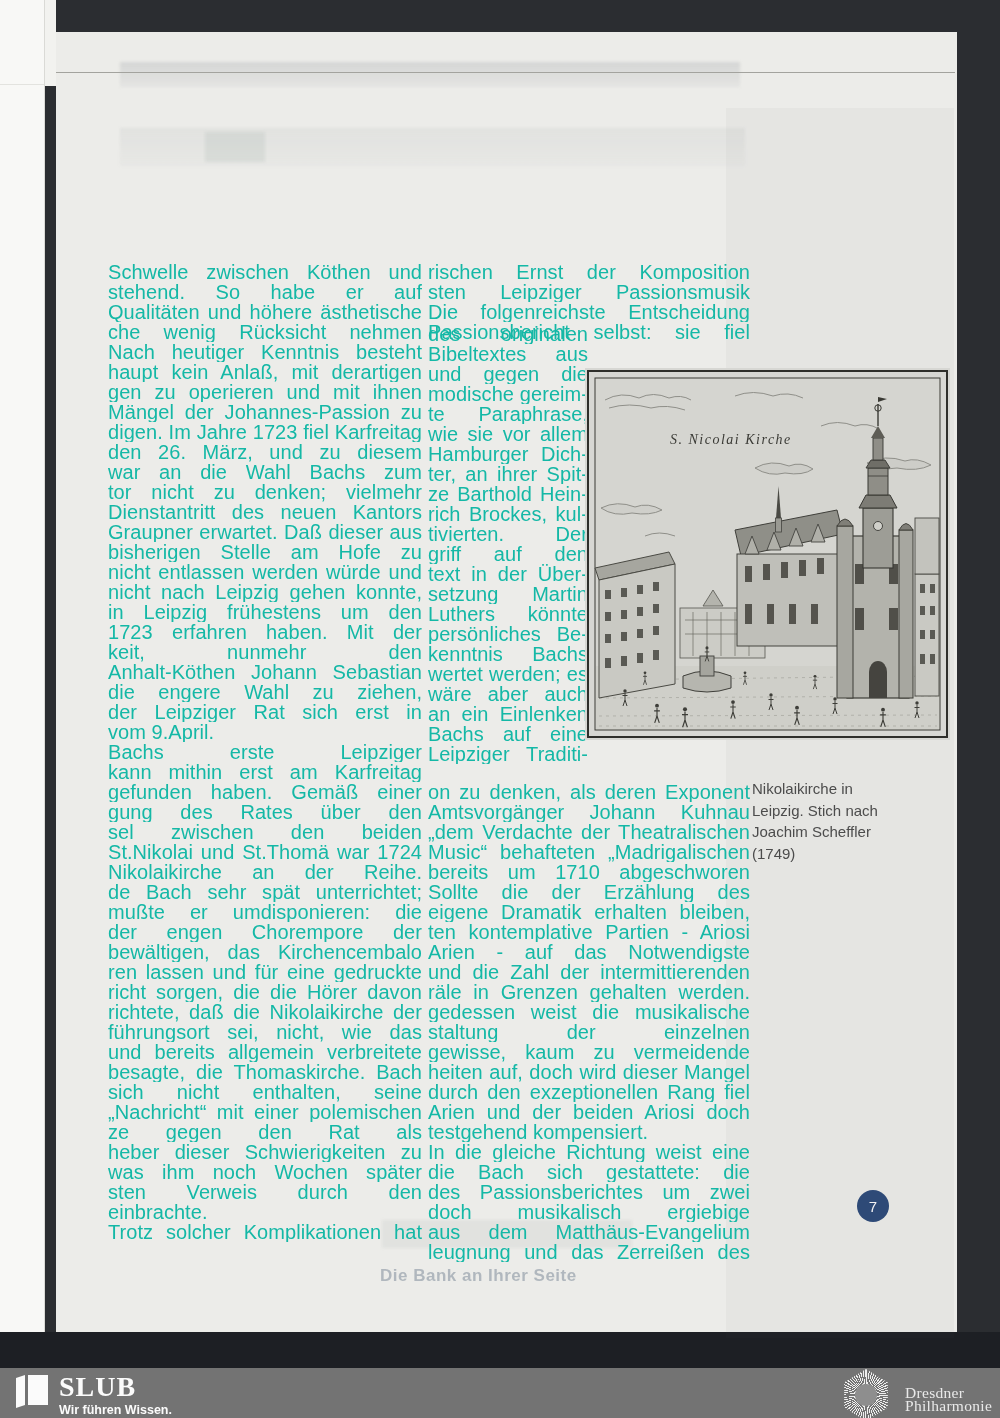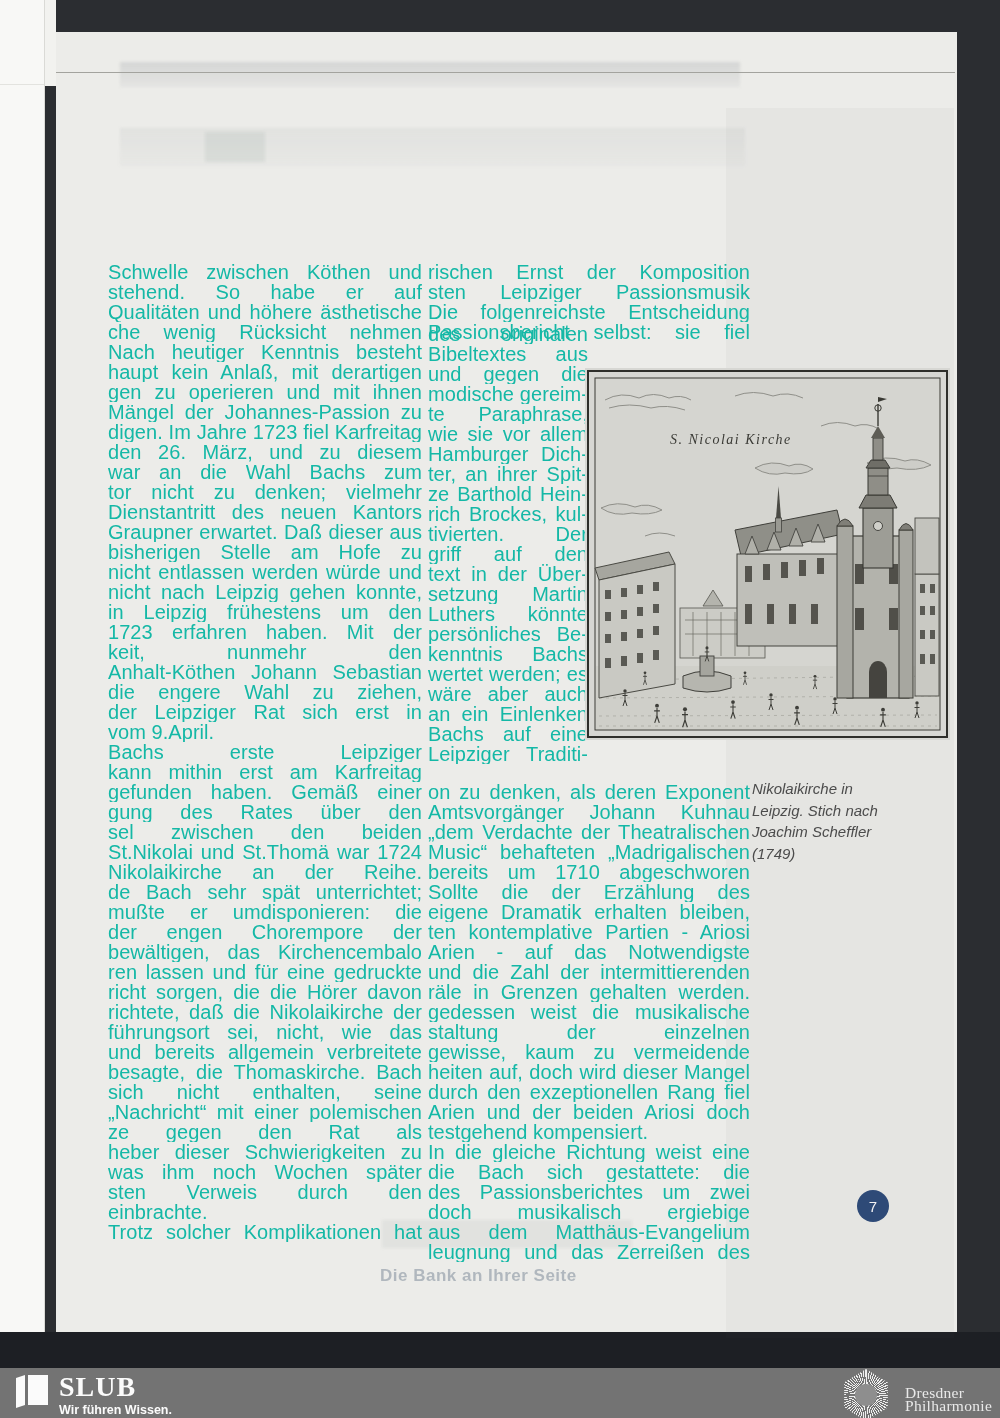--- a/index.html
+++ b/index.html
@@ -33,21 +33,21 @@
   .textcol{position:absolute;color:#14b8a6;font-size:20px;line-height:20px;letter-spacing:.05px;}
   .textcol .line{height:20px;overflow:hidden;text-align:justify;text-align-last:justify;white-space:normal;}
   .textcol .line.end{text-align-last:left;}
   #col-left{left:108px;top:262px;width:314px;}
   #col-right-top{left:428px;top:262px;width:322px;}
   #col-right-narrow{left:428px;top:324px;width:160px;}
   #col-right-bottom{left:428px;top:782px;width:322px;}
 
   
   .engraving{position:absolute;left:585px;top:368px;width:365px;height:372px;}
-  .caption{position:absolute;left:752px;top:778px;width:170px;font-style:italic;
+  .caption{position:absolute;left:752px;top:778px;width:170px;
            font-size:15px;line-height:21.5px;color:#4c4c4c;white-space:pre-line;}
 
   
   .page-dot{position:absolute;left:857px;top:1190px;width:32px;height:32px;border-radius:50%;
             display:flex;align-items:center;justify-content:center;
             color:#f2f2f4;font-size:15px;}
 
   
   .footer{position:absolute;left:0;top:1368px;width:1000px;height:50px;background:#737373;}
   .slub{position:absolute;left:15px;top:4px;display:flex;}

